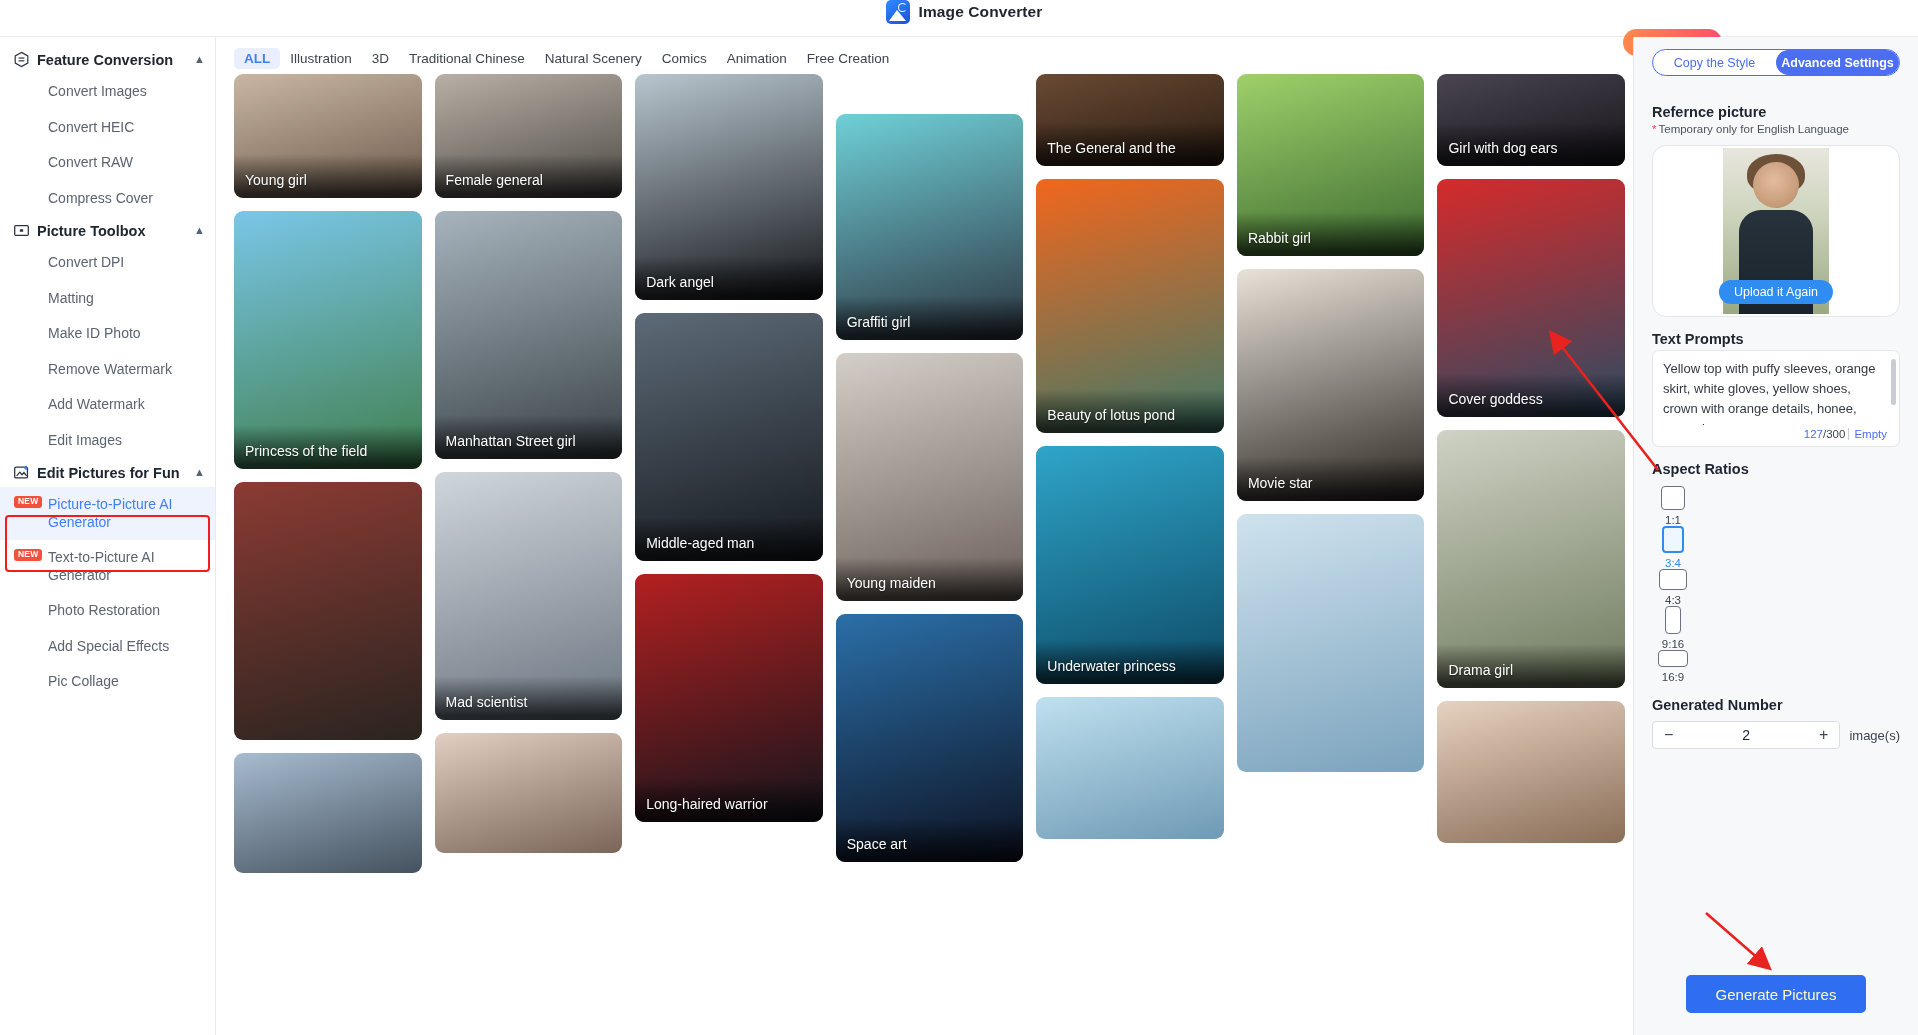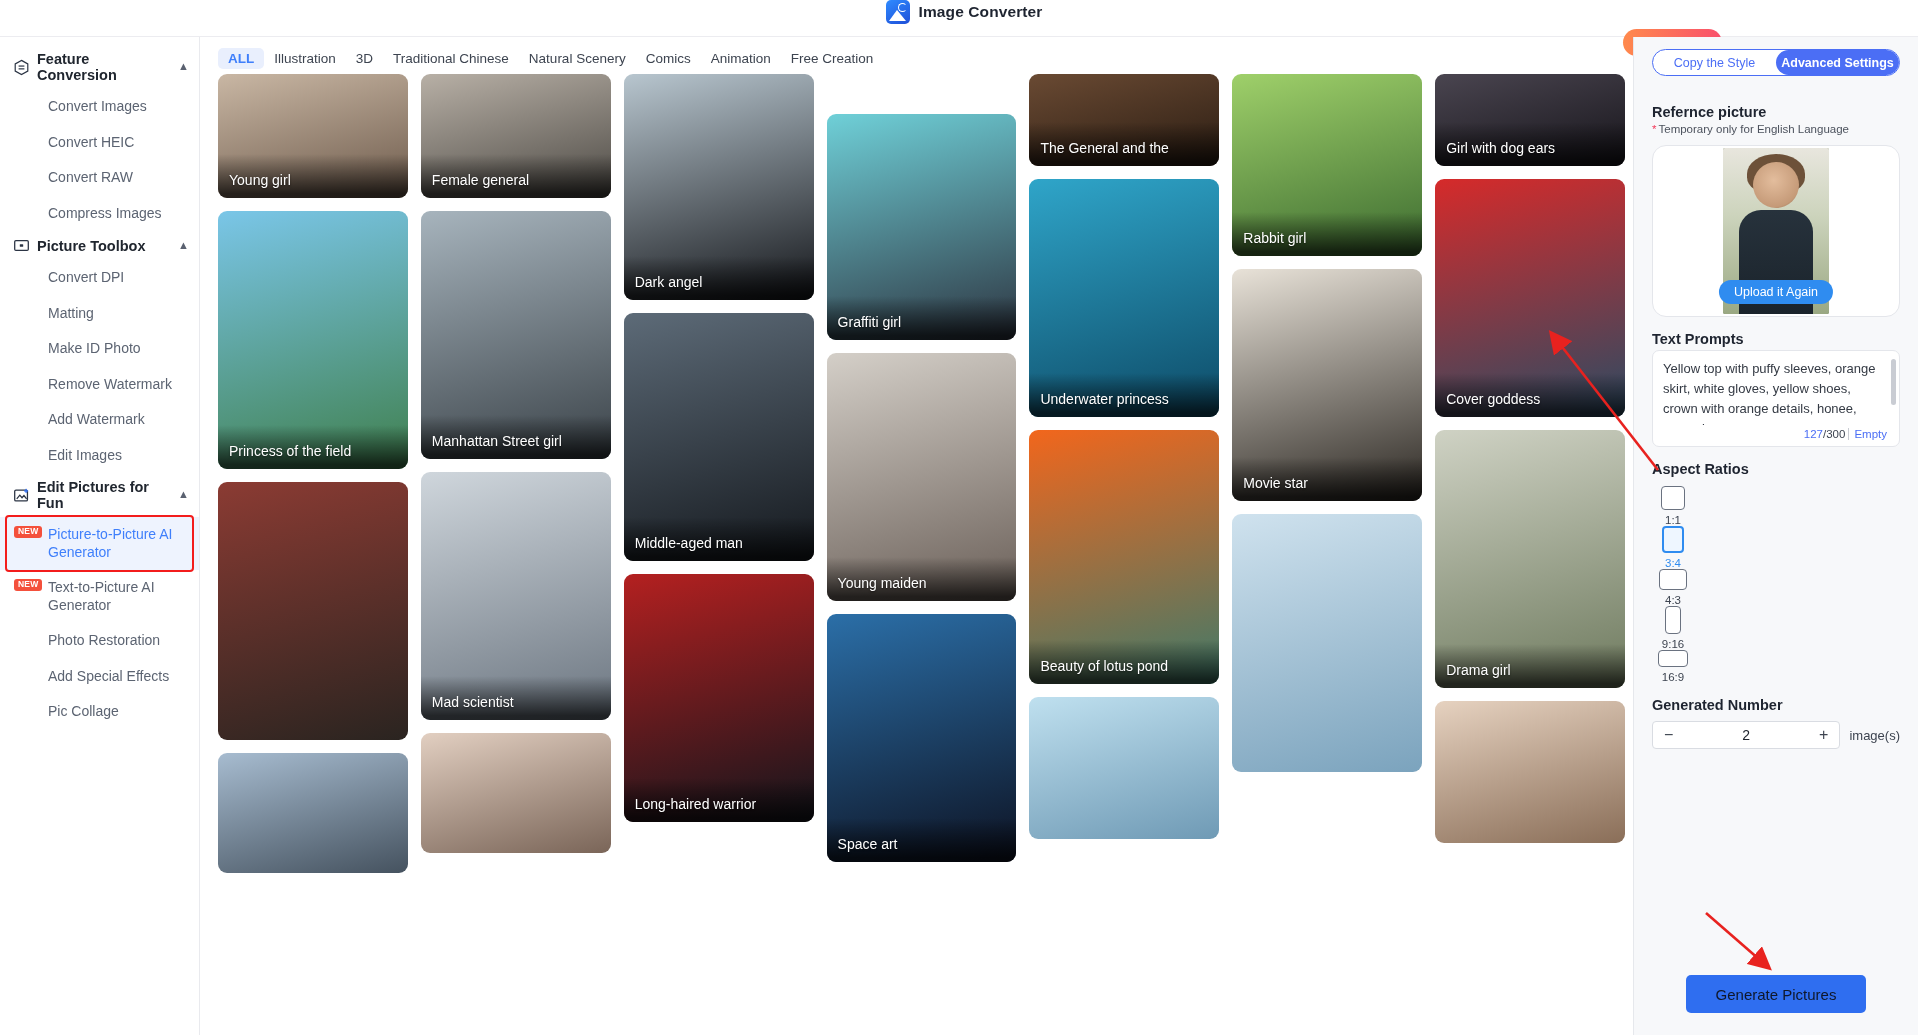--- a/index.html
+++ b/index.html
@@ -49,21 +49,21 @@
   .win-btn {
     width:44px; height:36px; display:flex; align-items:center; justify-content:center;
     color:#4a4f59; cursor:pointer;
   }
 
   
   .shell { display:flex; height:998px; width:100%; }
 
   
   .sidebar {
-    width:200px; flex:none; background:#fff;
+    width:216px; flex:none; background:#fff;
     border-right:1px solid #e9eaee;
     padding-top:8px; position:relative; overflow:hidden;
   }
   .grp {
     display:flex; align-items:center; gap:7px;
     padding:6px 10px 6px 13px; cursor:pointer;
   }
   .grp-ico { width:17px;height:17px;flex:none; color:#2b3444; }
   .grp-label { font-size:14.5px; font-weight:700; color:#20262f; flex:1; }
   .chev { font-size:11px; color:#5a6170; transform:translateY(-1px); }
@@ -195,21 +195,21 @@
   .step-ctl {
     flex:1; height:28px; background:#fff; border:1px solid #d9dce2; border-radius:4px;
     display:flex; align-items:center; justify-content:space-between; padding:0 11px;
   }
   .step-btn { font-size:16px; color:#3d4450; cursor:pointer; line-height:1; user-select:none; }
   .step-val { font-size:14px; color:#20262f; cursor:text; }
   .step-unit { font-size:13px; color:#3d4450; white-space:nowrap; }
 
   .gen-btn {
     position:absolute; left:50%; transform:translateX(-50%); bottom:22px;
-    width:180px; height:38px; background:#2f6ef0; color:#0f172a;
+    width:180px; height:38px; background:#2f6ef0; color:#fef9c3;
     border:none; border-radius:5px; font-size:15px; cursor:pointer;
   }
 
   .arrow-svg { position:absolute; pointer-events:none; overflow:visible; }
 </style>
 </head>
 <body>
 
 <div class="titlebar">
   <div class="logo-wrap">
@@ -257,21 +257,21 @@
             <path d="M10 1.6 17.4 5.8v8.4L10 18.4 2.6 14.2V5.8z"></path>
             <line x1="6.6" y1="8.3" x2="13.4" y2="8.3"></line>
             <line x1="6.6" y1="11.6" x2="13.4" y2="11.6"></line>
           </svg></span>
         <span class="grp-label">Feature Conversion</span>
         <span class="chev">▲</span>
       </div>
       <div class="leaf"><span>Convert Images</span></div>
       <div class="leaf"><span>Convert HEIC</span></div>
       <div class="leaf"><span>Convert RAW</span></div>
-      <div class="leaf"><span>Compress Images</span></div>
+      <div class="leaf"><span>Compress Cover</span></div>
       <div class="grp">
         <span class="grp-ico"><svg viewBox="0 0 20 20" width="17" height="17" fill="none" stroke="#2b3444" stroke-width="1.5">
             <rect x="2" y="4.2" width="16" height="11.6" rx="1.4"></rect>
             <rect x="8" y="8.4" width="4" height="3.2" rx=".6" fill="#2b3444" stroke="none"></rect>
           </svg></span>
         <span class="grp-label">Picture Toolbox</span>
         <span class="chev">▲</span>
       </div>
       <div class="leaf"><span>Convert DPI</span></div>
       <div class="leaf"><span>Matting</span></div>
@@ -368,26 +368,26 @@
             <div class="ph" style="height: 248px; background: linear-gradient(165deg, rgb(43, 111, 168) 0%, rgb(13, 18, 34) 100%);"></div>
             <div class="cap">Space art</div>
           </div>
         </div>
         <div style="flex: 1 1 0%; min-width: 0px;">
           <div class="card">
             <div class="ph" style="height: 92px; background: linear-gradient(165deg, rgb(106, 74, 51) 0%, rgb(42, 28, 18) 100%);"></div>
             <div class="cap">The General and the</div>
           </div>
           <div class="card">
+            <div class="ph" style="height: 254px; background: linear-gradient(165deg, rgb(242, 102, 28) 0%, rgb(63, 122, 106) 100%);"></div>
+            <div class="cap">Beauty of lotus pond</div>
+          </div>
+          <div class="card">
             <div class="ph" style="height: 238px; background: linear-gradient(165deg, rgb(47, 165, 201) 0%, rgb(13, 74, 102) 100%);"></div>
             <div class="cap">Underwater princess</div>
-          </div>
-          <div class="card">
-            <div class="ph" style="height: 254px; background: linear-gradient(165deg, rgb(242, 102, 28) 0%, rgb(63, 122, 106) 100%);"></div>
-            <div class="cap">Beauty of lotus pond</div>
           </div>
           <div class="card">
             <div class="ph" style="height: 142px; background: linear-gradient(165deg, rgb(191, 224, 239) 0%, rgb(111, 154, 181) 100%);"></div>
           </div>
         </div>
         <div style="flex: 1 1 0%; min-width: 0px;">
           <div class="card">
             <div class="ph" style="height: 182px; background: linear-gradient(165deg, rgb(159, 208, 106) 0%, rgb(60, 107, 48) 100%);"></div>
             <div class="cap">Rabbit girl</div>
           </div>

